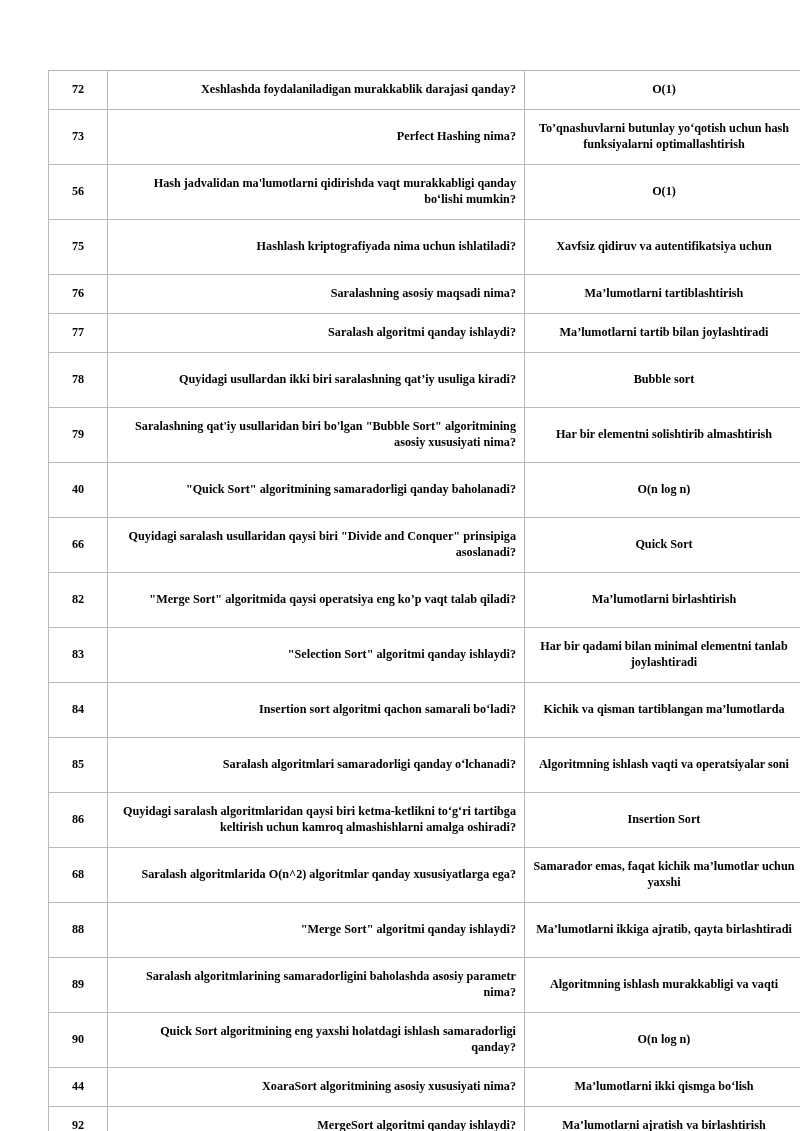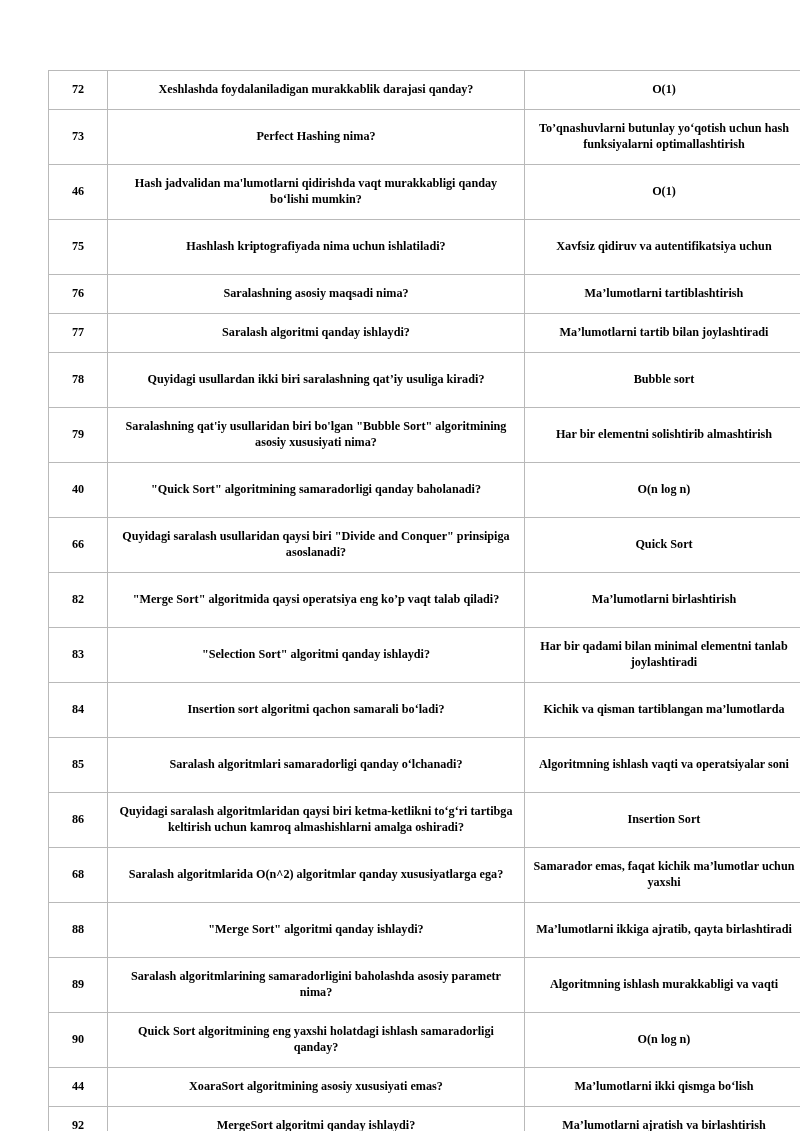--- a/index.html
+++ b/index.html
@@ -36,21 +36,21 @@
     font-family: "Liberation Serif", serif;
   }
   td.col-num {
     width: 42px;
     text-align: center;
     font-weight: bold;
     font-size: 12.5px;
   }
   td.col-q {
     width: 400px;
-    text-align: center;
+    text-align: right;
   }
   td.col-a {
     width: 262px;
     text-align: center;
   }
   tr.r-short td { height: 26px; }
   tr.r-tall td { height: 42px; }
 </style>
 </head>
 <body>
@@ -62,21 +62,21 @@
           <td class="col-num">72</td>
           <td class="col-q">Xeshlashda foydalaniladigan murakkablik darajasi qanday?</td>
           <td class="col-a">O(1)</td>
         </tr>
         <tr class="r-tall">
           <td class="col-num">73</td>
           <td class="col-q">Perfect Hashing nima?</td>
           <td class="col-a">To’qnashuvlarni butunlay yo‘qotish uchun hash funksiyalarni optimallashtirish</td>
         </tr>
         <tr class="r-tall">
-          <td class="col-num">46</td>
+          <td class="col-num">56</td>
           <td class="col-q">Hash jadvalidan ma'lumotlarni qidirishda vaqt murakkabligi qanday bo‘lishi mumkin?</td>
           <td class="col-a">O(1)</td>
         </tr>
         <tr class="r-tall">
           <td class="col-num">75</td>
           <td class="col-q">Hashlash kriptografiyada nima uchun ishlatiladi?</td>
           <td class="col-a">Xavfsiz qidiruv va autentifikatsiya uchun</td>
         </tr>
         <tr class="r-short">
           <td class="col-num">76</td>
@@ -148,21 +148,21 @@
           <td class="col-q">Saralash algoritmlarining samaradorligini baholashda asosiy parametr nima?</td>
           <td class="col-a">Algoritmning ishlash murakkabligi va vaqti</td>
         </tr>
         <tr class="r-tall">
           <td class="col-num">90</td>
           <td class="col-q">Quick Sort algoritmining eng yaxshi holatdagi ishlash samaradorligi qanday?</td>
           <td class="col-a">O(n log n)</td>
         </tr>
         <tr class="r-short">
           <td class="col-num">44</td>
-          <td class="col-q">XoaraSort algoritmining asosiy xususiyati emas?</td>
+          <td class="col-q">XoaraSort algoritmining asosiy xususiyati nima?</td>
           <td class="col-a">Ma’lumotlarni ikki qismga bo‘lish</td>
         </tr>
         <tr class="r-short">
           <td class="col-num">92</td>
           <td class="col-q">MergeSort algoritmi qanday ishlaydi?</td>
           <td class="col-a">Ma’lumotlarni ajratish va birlashtirish</td>
         </tr>
       </tbody>
   </table>
 </div>

